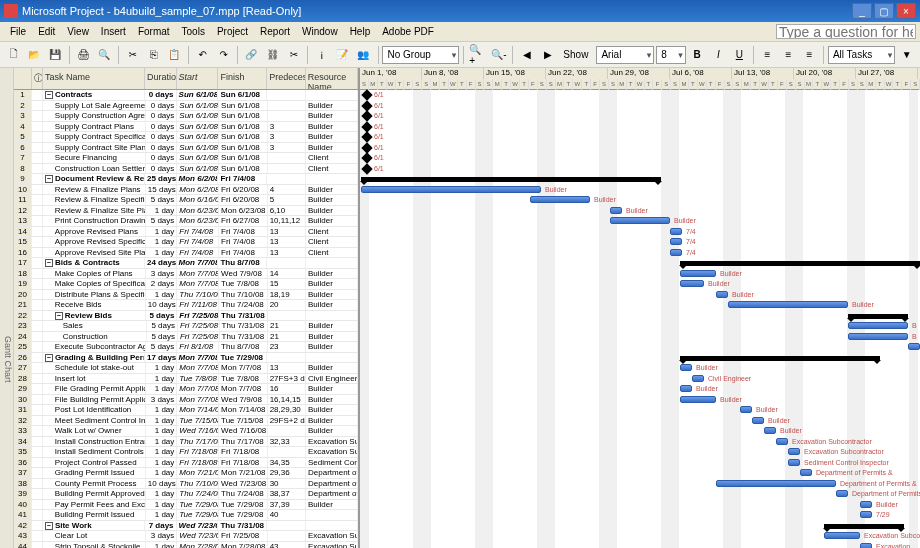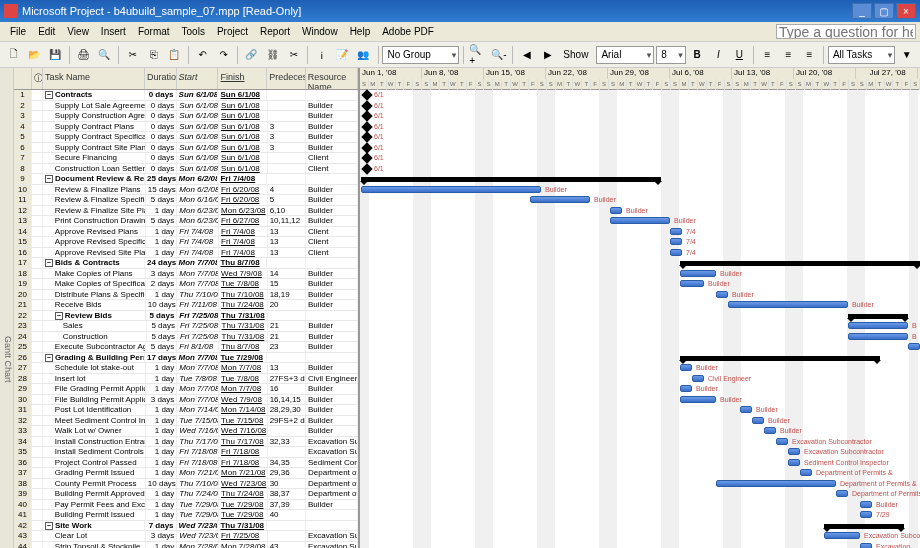--- a/index.html
+++ b/index.html
@@ -20,21 +20,21 @@
 .main { display:flex; height:482px; }
 .leftstrip { width:14px; background:#e8e6d8; border-right:1px solid #ccc; writing-mode:vertical-rl; text-align:center; font-size:9px; color:#666; padding-top:100px; }
 .grid { width:346px; background:#fff; border-right:2px solid #999; overflow:hidden; }
 .ghdr { display:flex; background:#ece9d8; border-bottom:1px solid #999; height:22px; position:sticky; top:0; }
 .ghdr > div { border-right:1px solid #ccc; padding:4px 2px; font-size:9px; color:#333; overflow:hidden; }
 .c-id { width:20px; text-align:center; }
 .c-info { width:12px; }
 .c-name { width:118px; }
 .c-dur { width:36px; text-align:right; }
 .c-start { width:48px;font-style:italic; }
-.c-finish { width:56px;text-decoration:underline; }
+.c-finish { width:56px; }
 .c-pred { width:44px; }
 .c-res { width:60px; }
 .row { display:flex; height:10.5px; border-bottom:1px solid #e8e8e8; }
 .row > div { border-right:1px solid #eee; padding:0 2px; font-size:8px; line-height:10px; overflow:hidden; white-space:nowrap; }
 .row .c-id { background:#ece9d8; text-align:center; font-size:8px; }
 .row.summary .c-name { font-weight:bold; }
 .row.summary .c-dur,.row.summary .c-start,.row.summary .c-finish { font-weight:bold; }
 .indent1 { padding-left:12px !important; }
 .indent2 { padding-left:20px !important; }
 .outline { display:inline-block; width:8px; height:8px; border:1px solid #555; text-align:center; line-height:6px; font-size:7px; margin-right:2px; }
@@ -600,21 +600,21 @@
     <div class="timehdr">
       <div id="weekrow">
           <div class="week" style="left: 0px; width: 62px;">Jun 1, '08</div>
           <div class="week" style="left: 62px; width: 62px;">Jun 8, '08</div>
           <div class="week" style="left: 124px; width: 62px;">Jun 15, '08</div>
           <div class="week" style="left: 186px; width: 62px;">Jun 22, '08</div>
           <div class="week" style="left: 248px; width: 62px;">Jun 29, '08</div>
           <div class="week" style="left: 310px; width: 62px;">Jul 6, '08</div>
           <div class="week" style="left: 372px; width: 62px;">Jul 13, '08</div>
           <div class="week" style="left: 434px; width: 62px;">Jul 20, '08</div>
-          <div class="week" style="left: 496px; width: 62px; text-align: center;">Jul 27, '08</div>
+          <div class="week" style="left: 496px; width: 62px;">Jul 27, '08</div>
         </div>
       <div class="days" id="dayrow">
           <div class="day">S</div>
           <div class="day">M</div>
           <div class="day">T</div>
           <div class="day">W</div>
           <div class="day">T</div>
           <div class="day">F</div>
           <div class="day">S</div>
           <div class="day">S</div>

